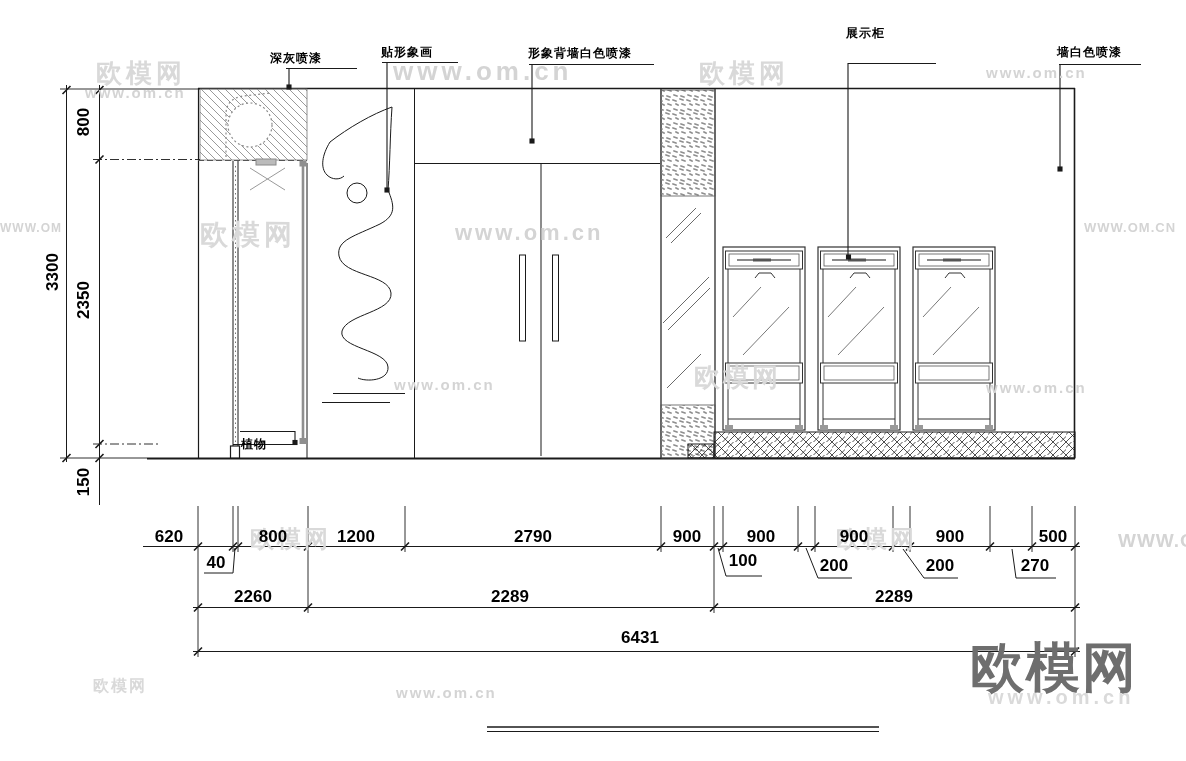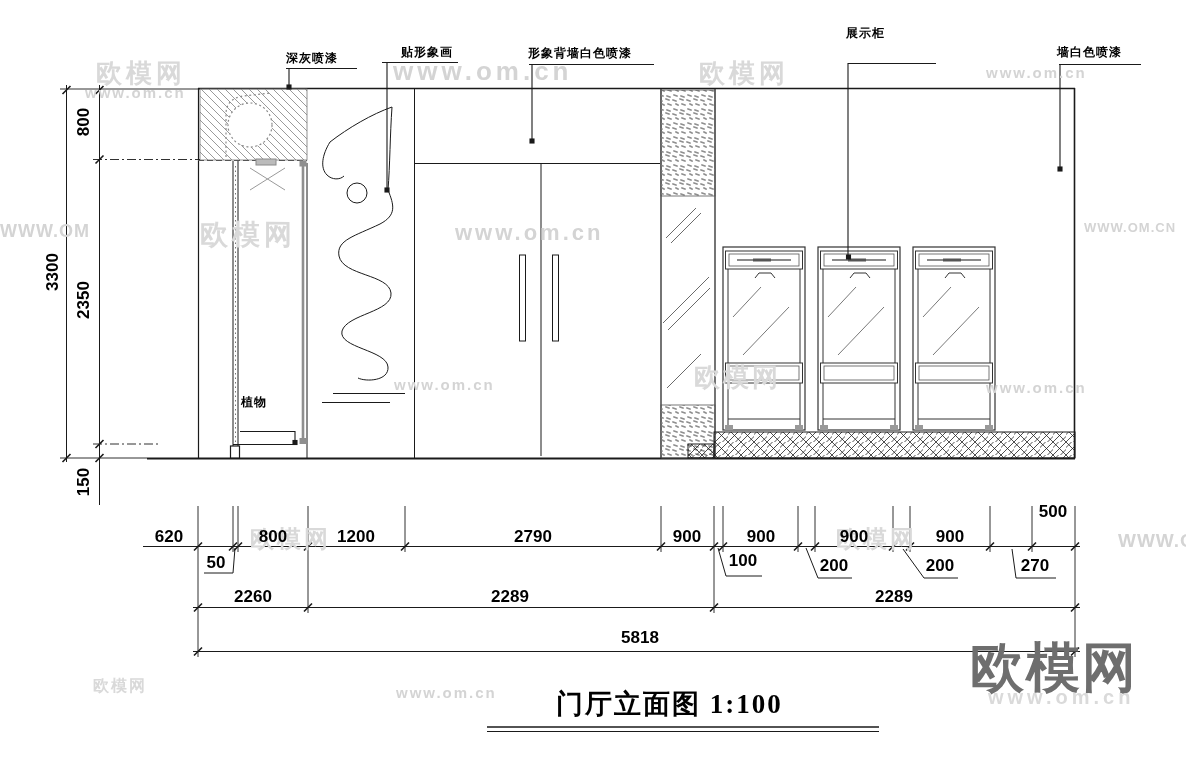--- a/index.html
+++ b/index.html
@@ -165,64 +165,63 @@
       <path d="M487,727 H879" stroke-width="1.4"></path>
       <path d="M487,731.5 H879" stroke-width="1"></path>
     </g>
   </svg>
 
   <span class="txt wm wm-outline" style="left:96px;top:56px;font-size:26px;letter-spacing:4px;">欧模网</span>
   <span class="txt wm" style="left:85px;top:84px;font-size:15px;letter-spacing:2px;">www.om.cn</span>
   <span class="txt wm" style="left:393px;top:56px;font-size:26px;letter-spacing:4px;">www.om.cn</span>
   <span class="txt wm wm-outline" style="left:699px;top:56px;font-size:26px;letter-spacing:4px;">欧模网</span>
   <span class="txt wm" style="left:986px;top:64px;font-size:15px;letter-spacing:2px;">www.om.cn</span>
-  <span class="txt wm" style="left:0px;top:221px;font-size:18px;letter-spacing:1px;">WWW.OM</span>
+  <span class="txt wm" style="left:0px;top:221px;font-size:12px;letter-spacing:1px;">WWW.OM</span>
   <span class="txt wm wm-outline" style="left:200px;top:216px;font-size:28px;letter-spacing:4px;">欧模网</span>
   <span class="txt wm" style="left:455px;top:220px;font-size:22px;letter-spacing:3px;">www.om.cn</span>
   <span class="txt wm" style="left:1084px;top:220px;font-size:13px;letter-spacing:1px;">WWW.OM.CN</span>
   <span class="txt wm wm-outline" style="left:694px;top:360px;font-size:26px;letter-spacing:3px;">欧模网</span>
   <span class="txt wm" style="left:394px;top:376px;font-size:15px;letter-spacing:2px;">www.om.cn</span>
   <span class="txt wm" style="left:986px;top:379px;font-size:15px;letter-spacing:2px;">www.om.cn</span>
   <span class="txt wm wm-outline" style="left:250px;top:523px;font-size:24px;letter-spacing:3px;">欧模网</span>
   <span class="txt wm wm-outline" style="left:836px;top:523px;font-size:24px;letter-spacing:3px;">欧模网</span>
   <span class="txt wm" style="left:1118px;top:530px;font-size:19px;letter-spacing:1px;">WWW.O</span>
   <span class="txt wm wm-outline" style="left:93px;top:676px;font-size:16px;letter-spacing:2px;">欧模网</span>
   <span class="txt wm" style="left:396px;top:684px;font-size:15px;letter-spacing:2px;">www.om.cn</span>
 
   <span class="txt logo-main" style="left:970px;top:632px;">欧模网</span>
   <span class="txt logo-sub" style="left:988px;top:686px;">www.om.cn</span>
 
-  <span class="txt callout" style="left:286px;top:50px;">深灰喷漆</span>
-  <span class="txt callout" style="left:401px;top:44px;">贴形象画</span>
+  <span class="txt callout" style="left:270px;top:50px;">深灰喷漆</span>
+  <span class="txt callout" style="left:381px;top:44px;">贴形象画</span>
   <span class="txt callout" style="left:528px;top:45px;">形象背墙白色喷漆</span>
   <span class="txt callout" style="left:846px;top:25px;">展示柜</span>
   <span class="txt callout" style="left:1057px;top:44px;">墙白色喷漆</span>
-  <span class="txt callout" style="left:241px;top:394px;font-family:Liberation Mono, monospace;">植物</span>
+  <span class="txt callout" style="left:241px;top:436px;font-family:Liberation Mono, monospace;">植物</span>
 
   <span class="txt dim rot" style="left:23px;top:262px;width:60px;">3300</span>
   <span class="txt dim rot" style="left:54px;top:112px;width:60px;">800</span>
   <span class="txt dim rot" style="left:54px;top:290px;width:60px;">2350</span>
   <span class="txt dim rot" style="left:54px;top:472px;width:60px;">150</span>
 
   <span class="txt dim" style="left:146px;top:527px;width:46px;">620</span>
-  <span class="txt dim" style="left:201px;top:553px;width:30px;">50</span>
+  <span class="txt dim" style="left:201px;top:553px;width:30px;">40</span>
   <span class="txt dim" style="left:250px;top:527px;width:46px;">800</span>
   <span class="txt dim" style="left:328px;top:527px;width:56px;">1200</span>
   <span class="txt dim" style="left:503px;top:527px;width:60px;text-align:center;">2790</span>
   <span class="txt dim" style="left:664px;top:527px;width:46px;">900</span>
   <span class="txt dim" style="left:723px;top:551px;width:40px;">100</span>
   <span class="txt dim" style="left:738px;top:527px;width:46px;">900</span>
   <span class="txt dim" style="left:814px;top:556px;width:40px;">200</span>
   <span class="txt dim" style="left:831px;top:527px;width:46px;">900</span>
   <span class="txt dim" style="left:920px;top:556px;width:40px;">200</span>
   <span class="txt dim" style="left:927px;top:527px;width:46px;">900</span>
   <span class="txt dim" style="left:1014px;top:556px;width:42px;">270</span>
-  <span class="txt dim" style="left:1031px;top:502px;width:44px;">500</span>
+  <span class="txt dim" style="left:1031px;top:527px;width:44px;">500</span>
 
   <span class="txt dim" style="left:225px;top:587px;width:56px;">2260</span>
   <span class="txt dim" style="left:480px;top:587px;width:60px;">2289</span>
   <span class="txt dim" style="left:864px;top:587px;width:60px;">2289</span>
 
-  <span class="txt dim" style="left:608px;top:628px;width:64px;">5818</span>
-
-  <span class="txt title" style="left:556px;top:686px;">门厅立面图 1:100</span>
+  <span class="txt dim" style="left:608px;top:628px;width:64px;">6431</span>
+
 
 </div>
 
 </body></html>

